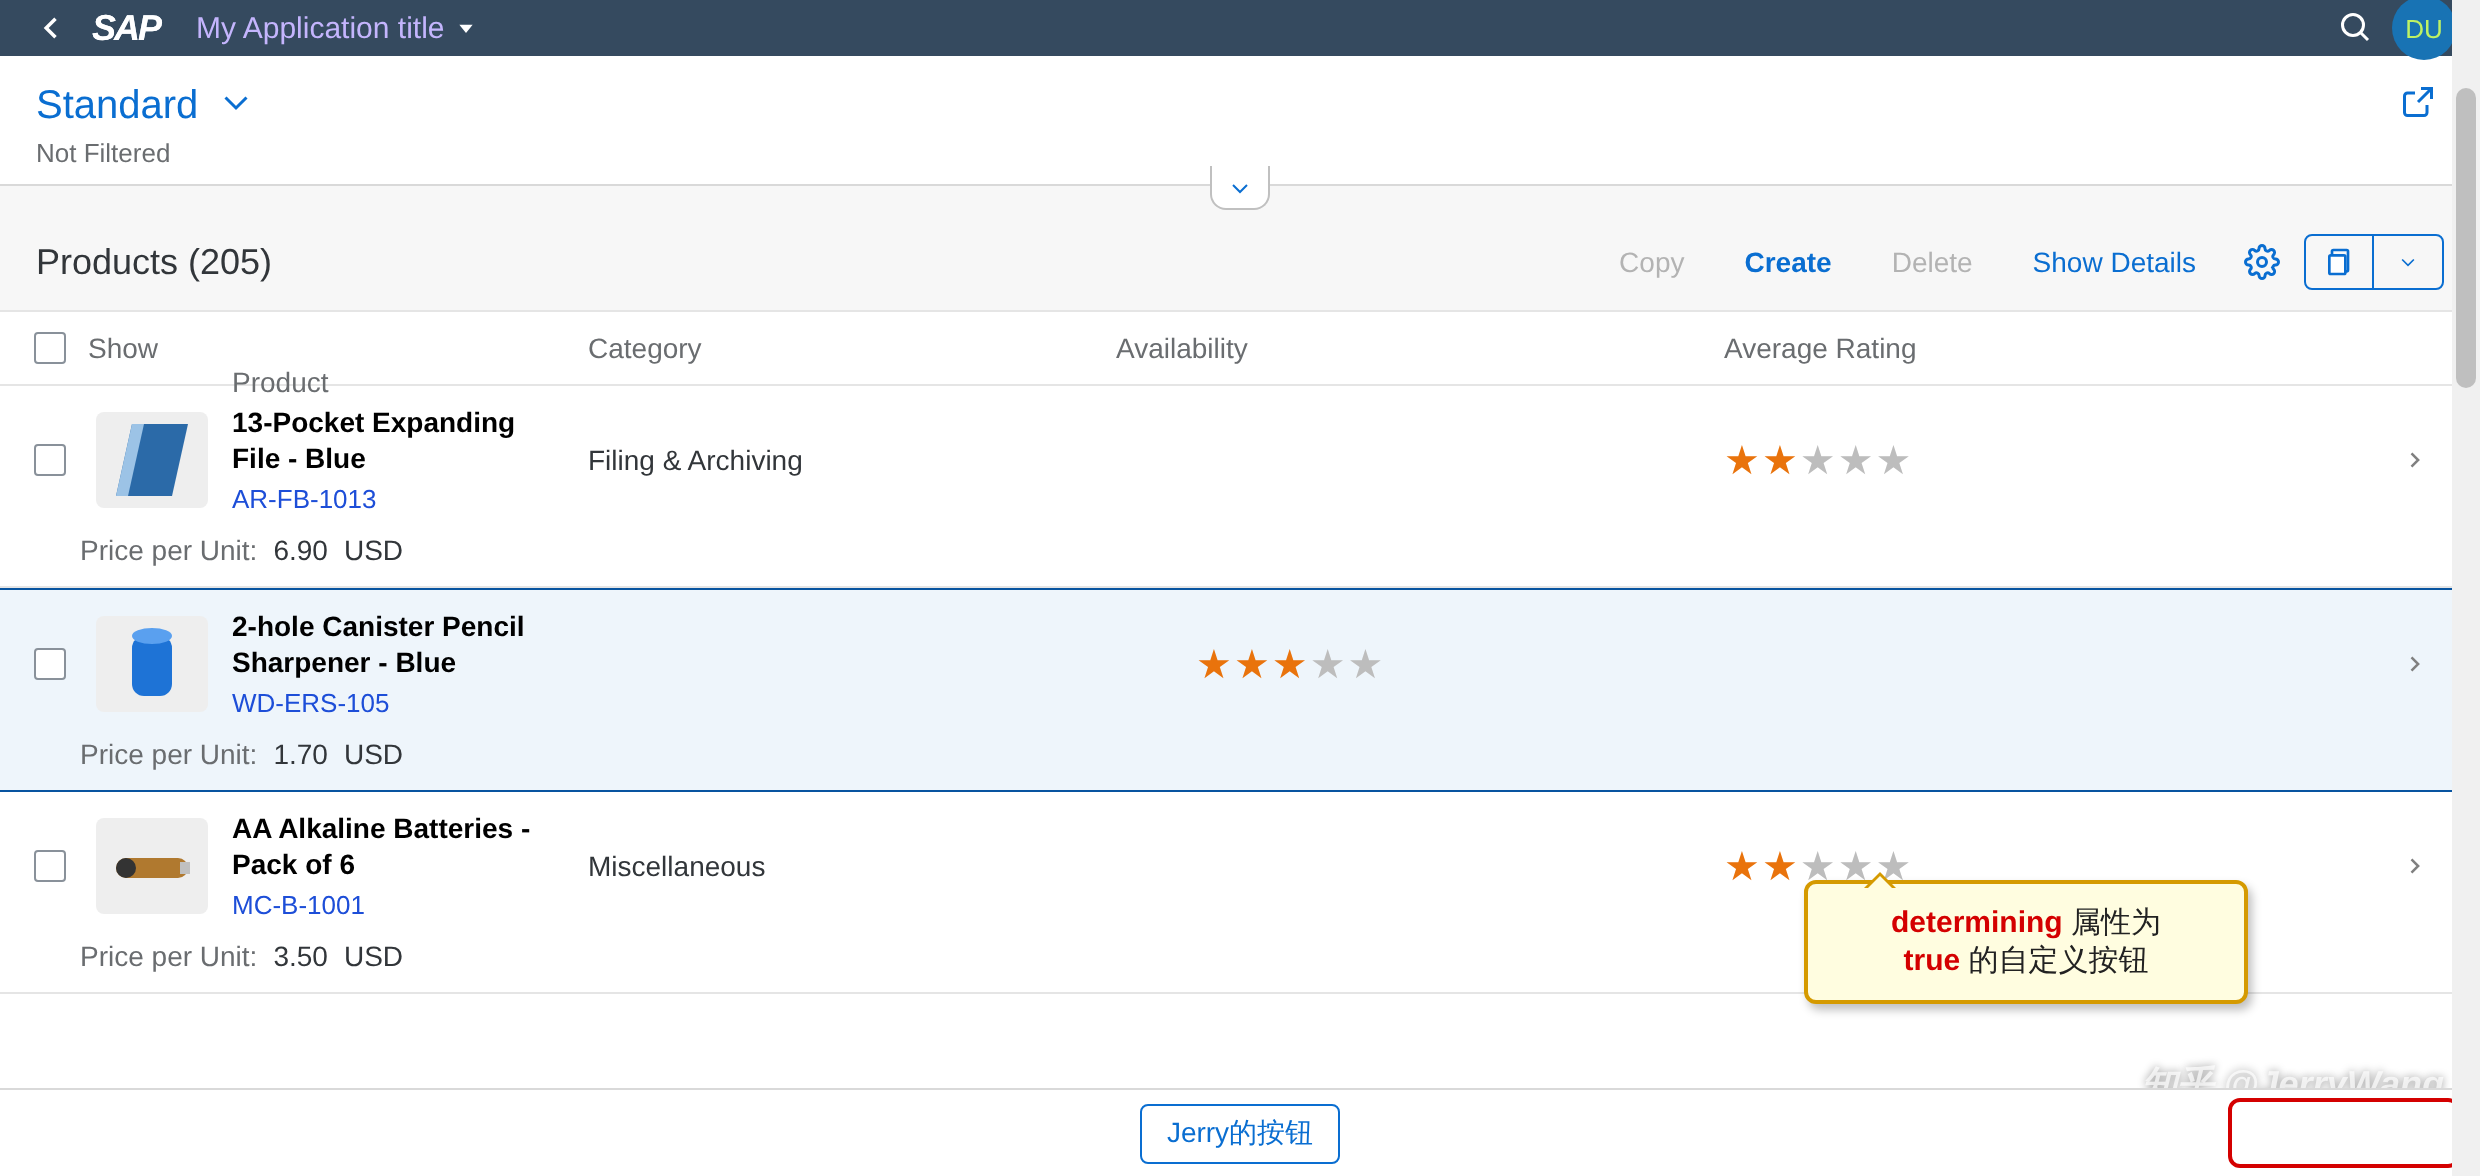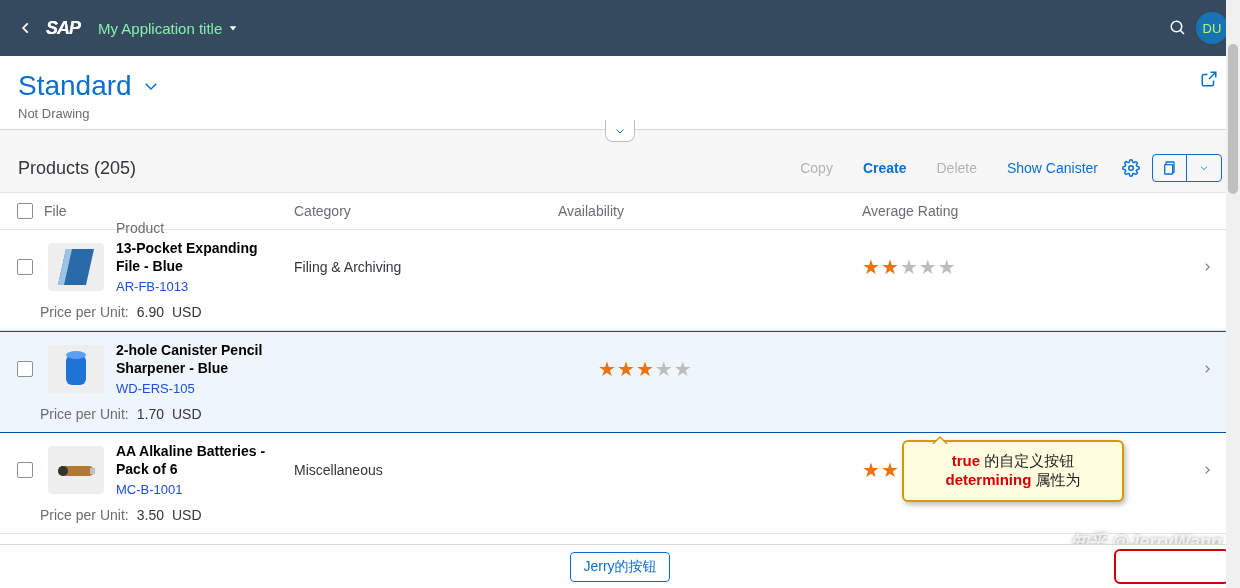--- a/index.html
+++ b/index.html
@@ -1,30 +1,30 @@
 <!DOCTYPE html>
 <html><head>
 <meta charset="utf-8">
 <style>
 * { box-sizing: border-box; margin: 0; padding: 0; font-family: "72", Arial, Helvetica, sans-serif; }
 html, body { width: 1240px; height: 588px; overflow: hidden; background: #fff; position: relative; }
 
 
-.shell-header { height: 56px; background: #354a5f; color: #fff; display: flex; align-items: center; padding: 2px 12px; }
+.shell-header { height: 28px; background: #354a5f; color: #fff; display: flex; align-items: center; padding: 2px 12px; }
 .shell-header .back { width: 28px; display:flex; align-items:center; justify-content:center; cursor:pointer;}
 .shell-header .back svg { stroke:#fff; }
 .shell-header .logo { font-weight: bold; font-style: italic; color:#fff; background:linear-gradient(90deg,#fff,#cde); -webkit-background-clip:text; padding:0 6px; font-size:18px; letter-spacing:-1px;}
-.shell-header .app-title { margin-left: 12px; font-size:15px; color:#86efac; display:flex; align-items:center; gap:6px; cursor:pointer;}
+.shell-header .app-title { margin-left: 12px; font-size:15px; color:#c4b5fd; display:flex; align-items:center; gap:6px; cursor:pointer;}
 .shell-header .spacer { flex:1; }
 .shell-header .hicon { width:36px; height:36px; display:flex; align-items:center; justify-content:center; cursor:pointer;}
 .shell-header .avatar { width:32px; height:32px; border-radius:50%; background:#1873b4; color:#bef264; display:flex; align-items:center; justify-content:center; font-size:13px; font-weight:500; cursor:pointer;}
 
 
 .page-header { padding: 14px 18px 8px 18px; position:relative; border-bottom:1px solid #d9d9d9;}
-.variant { display:flex; align-items:center; gap:10px; color:#0a6ed1; font-size:28px; font-weight:400; cursor:pointer;}
+.variant { display:flex; gap:10px; color:#0a6ed1; font-size:20px; font-weight:400; cursor:pointer;}
 .variant svg { stroke:#0a6ed1; }
 .subtext { color:#6a6d70; font-size:13px; margin-top:4px;}
 .share-icon { position:absolute; right:22px; top:14px; color:#0a6ed1; cursor:pointer;}
 
 .collapse-tab { position:absolute; left:50%; transform:translateX(-50%); bottom:-13px; width:30px; height:22px; background:#fff; border:1px solid #c0c0c0; border-radius:0 0 8px 8px; border-top:none; display:flex; align-items:center; justify-content:center; cursor:pointer; z-index:5;}
 .collapse-tab svg { stroke:#0a6ed1; }
 
 
 .table-section { background:#f7f7f7; padding-top:18px;}
 .toolbar { display:flex; align-items:center; padding: 6px 18px 10px 18px;}
@@ -118,21 +118,21 @@
   <div class="avatar">DU</div>
 </div>
 
 <div class="page-header">
   <div class="variant">
     <span>Standard</span>
     <svg width="18" height="18" viewBox="0 0 24 24" fill="none" stroke-width="2">
         <polyline points="5 9 12 16 19 9"></polyline>
       </svg>
   </div>
-  <div class="subtext">Not Drawing</div>
+  <div class="subtext">Not Filtered</div>
   <div class="share-icon">
     <svg width="18" height="18" viewBox="0 0 24 24" fill="none" stroke="#0a6ed1" stroke-width="2">
         <path d="M14 3h7v7"></path>
         <path d="M21 3l-9 9"></path>
         <path d="M18 14v5a2 2 0 0 1-2 2H5a2 2 0 0 1-2-2V8a2 2 0 0 1 2-2h5"></path>
       </svg>
   </div>
   <div class="collapse-tab">
     <svg width="12" height="12" viewBox="0 0 24 24" fill="none" stroke-width="2">
         <polyline points="5 9 12 16 19 9"></polyline>
@@ -140,21 +140,21 @@
   </div>
 </div>
 
 <div class="table-section">
   <div class="toolbar">
     <div class="title">Products (205)</div>
     <div class="spacer"></div>
     <div class="tbtn disabled">Copy</div>
     <div class="tbtn emph" style="margin-left:14px">Create</div>
     <div class="tbtn disabled" style="margin-left:14px">Delete</div>
-    <div class="tbtn norm" style="margin-left:14px">Show Canister</div>
+    <div class="tbtn norm" style="margin-left:14px">Show Details</div>
     <div class="ticon" style="margin-left:10px">
       <svg width="18" height="18" viewBox="0 0 24 24" fill="none" stroke="#0a6ed1" stroke-width="2">
           <circle cx="12" cy="12" r="3"></circle>
           <path d="M19.4 15a1.7 1.7 0 0 0 .34 1.87l.06.06a2 2 0 1 1-2.83 2.83l-.06-.06a1.7 1.7 0 0 0-1.87-.34 1.7 1.7 0 0 0-1 1.56V21a2 2 0 1 1-4 0v-.09a1.7 1.7 0 0 0-1-1.56 1.7 1.7 0 0 0-1.87.34l-.06.06a2 2 0 1 1-2.83-2.83l.06-.06a1.7 1.7 0 0 0 .34-1.87 1.7 1.7 0 0 0-1.56-1H3a2 2 0 1 1 0-4h.09a1.7 1.7 0 0 0 1.56-1 1.7 1.7 0 0 0-.34-1.87l-.06-.06a2 2 0 1 1 2.83-2.83l.06.06a1.7 1.7 0 0 0 1.87.34H9a1.7 1.7 0 0 0 1-1.56V3a2 2 0 1 1 4 0v.09a1.7 1.7 0 0 0 1 1.56 1.7 1.7 0 0 0 1.87-.34l.06-.06a2 2 0 1 1 2.83 2.83l-.06.06a1.7 1.7 0 0 0-.34 1.87V9a1.7 1.7 0 0 0 1.56 1H21a2 2 0 1 1 0 4h-.09a1.7 1.7 0 0 0-1.56 1z"></path>
         </svg>
     </div>
     <div class="seg">
       <div class="segbtn">
         <svg width="16" height="16" viewBox="0 0 24 24" fill="none" stroke="#0a6ed1" stroke-width="2">
             <rect x="6" y="3" width="12" height="16" rx="1"></rect>
@@ -166,21 +166,21 @@
             <polyline points="5 9 12 16 19 9"></polyline>
           </svg>
       </div>
     </div>
   </div>
 
   <div class="thead">
     <div class="col-cb">
         <input type="checkbox" class="cb" style="">
       </div>
-    <div class="col-img">File</div>
+    <div class="col-img">Show</div>
     <div class="col-prod">Product</div>
     <div class="col-cat">Category</div>
     <div class="col-avail">Availability</div>
     <div class="col-rating">Average Rating</div>
     <div class="col-nav"></div>
   </div>
 
   <div class="rows" id="rows">
       <div class="row">
         <div class="row-main">
@@ -275,22 +275,22 @@
         <div class="row-sub">
           <span>Price per Unit:</span>
           <span class="v">3.50</span>
           <span class="v">USD</span>
         </div>
       </div>
     </div>
 </div>
 
 <div class="callout">
+  <div><span class="t1">determining</span><span class="t2"> 属性为</span></div>
   <div><span class="t1">true</span><span class="t2"> 的自定义按钮</span></div>
-  <div><span class="t1">determining</span><span class="t2"> 属性为</span></div>
 </div>
 
 <div class="watermark">知乎 @JerryWang</div>
 
 <div class="footer">
   <button class="fbtn">Jerry的按钮</button>
   <div class="highlight"></div>
 </div>
 
 <div class="fake-scroll">

